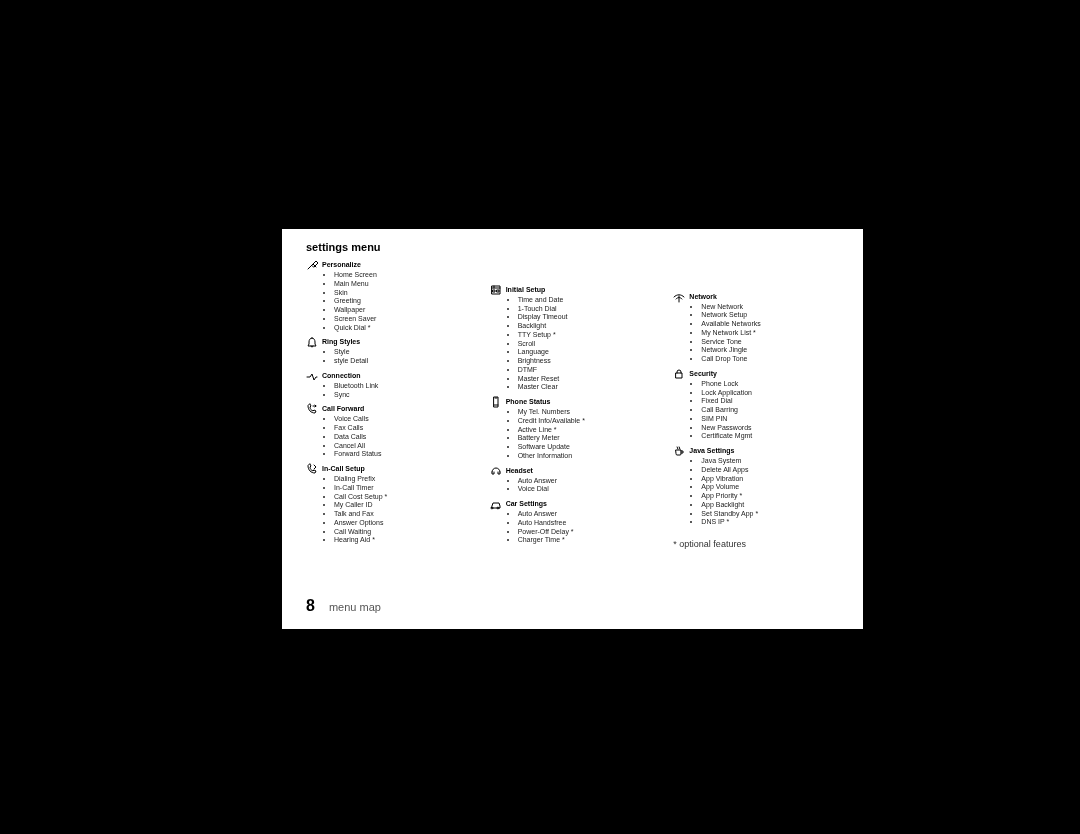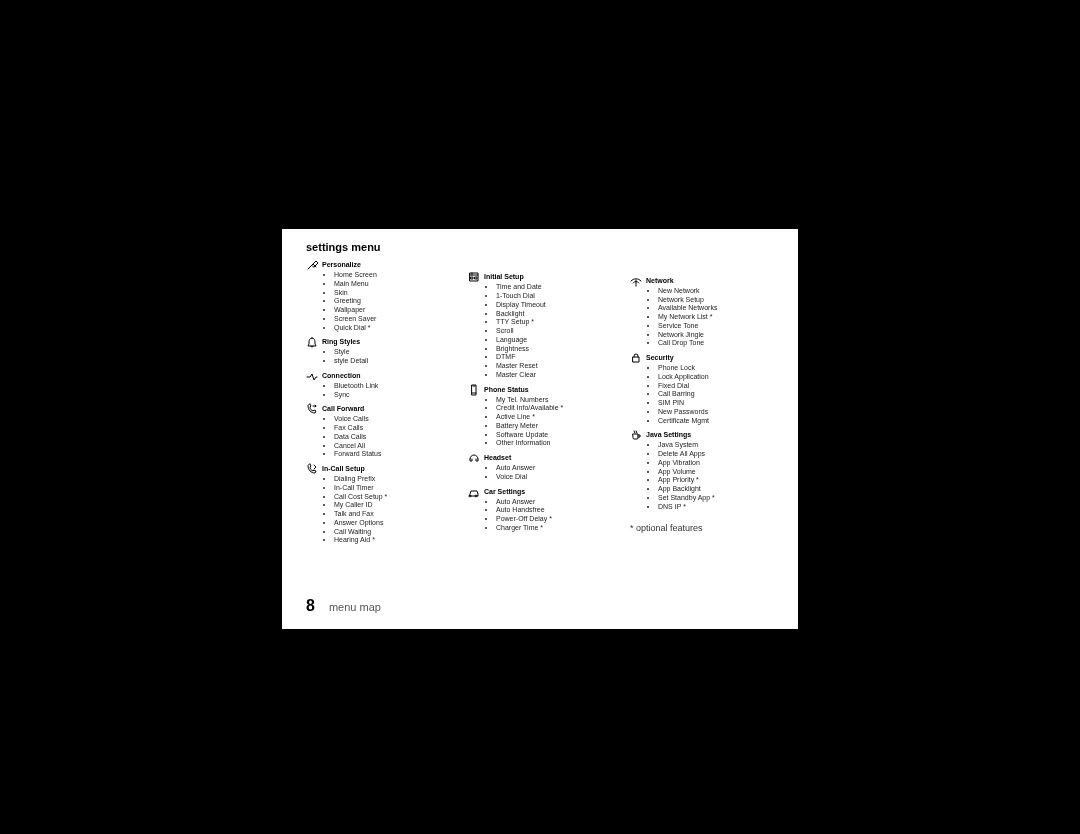--- a/index.html
+++ b/index.html
@@ -7,36 +7,36 @@
     padding: 0;
     background: #000;
     width: 1080px;
     height: 834px;
     font-family: Arial, Helvetica, sans-serif;
   }
   .page {
     position: absolute;
     left: 282px;
     top: 229px;
-    width: 516px;
+    width: 581px;
     height: 400px;
     background: #fff;
     box-sizing: border-box;
     padding: 12px 24px 10px 24px;
   }
   .page-title {
     font-size: 11px;
     font-weight: bold;
     color: #000;
     margin: 0 0 6px 0;
   }
   .columns {
     display: flex;
     gap: 18px;
-    align-items: center;
+    align-items: flex-end;
   }
   .col {
     flex: 1 1 0;
     min-width: 0;
   }
   .section {
     margin-bottom: 4px;
   }
   .section-header {
     display: flex;

